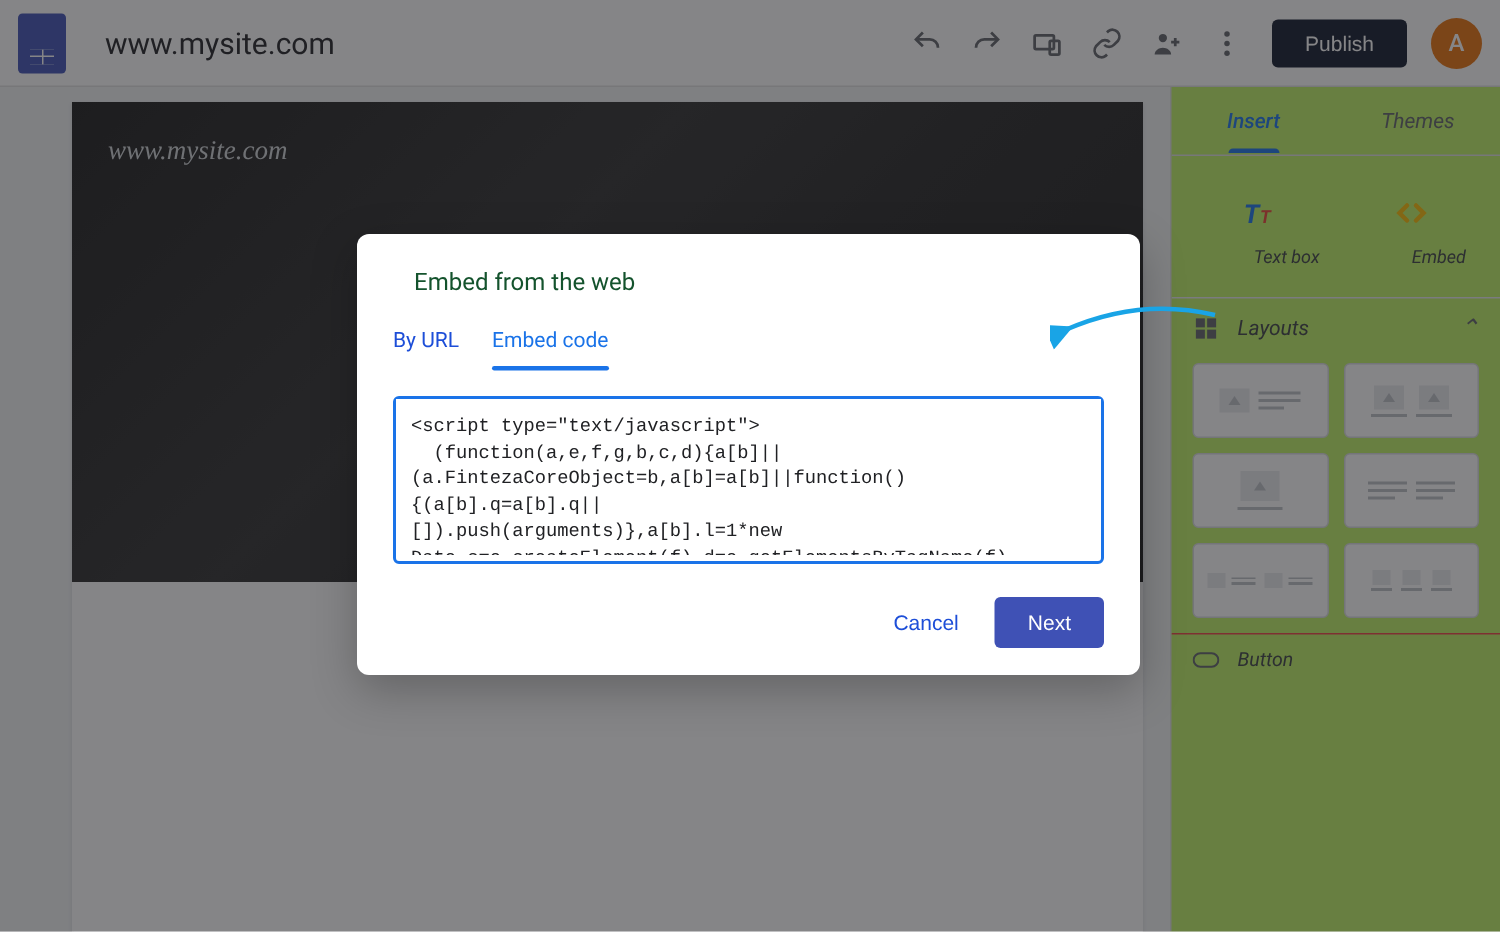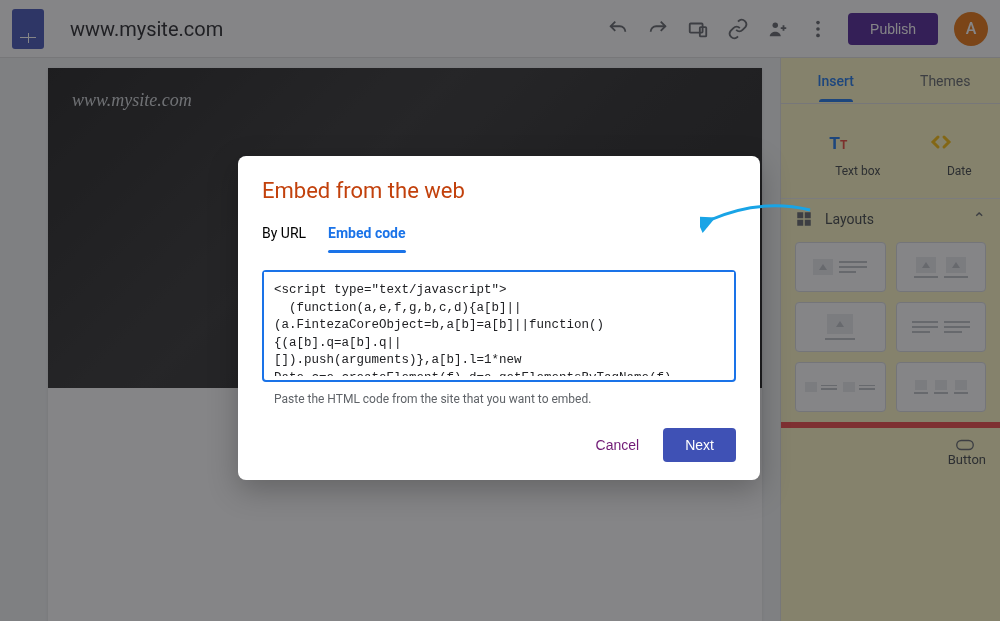--- a/index.html
+++ b/index.html
@@ -7,32 +7,32 @@
   
   
   .topbar { height: 58px; display: flex; align-items: center; padding: 0 12px; border-bottom: 1px solid #e0e0e0; }
   .doc-icon { width: 32px; height: 40px; background: #3f51b5; border-radius: 3px; display: flex; align-items: flex-end; justify-content: center; padding-bottom: 6px; }
   .doc-icon-inner { width: 16px; height: 10px; background: #fff; display: grid; grid-template-columns: 1fr 1fr; grid-template-rows: 1fr 1fr; gap: 1px; }
   .doc-icon-cell { background: #3f51b5; }
   .site-title { font-size: 20px; color: #202124; margin-left: 26px; font-weight: 400; }
   .spacer { flex: 1; }
   .tb-btn { width: 40px; height: 40px; display: flex; align-items: center; justify-content: center; color: #5f6368; cursor: pointer; border-radius: 50%; }
   .tb-btn svg { width: 22px; height: 22px; }
-  .publish-btn { background: #4c1d95; color: #fff; border: none; padding: 8px 22px; border-radius: 4px; font-size: 14px; font-weight: 500; margin: 0 10px; cursor: pointer; }
+  .publish-btn { background: #0f172a; color: #fff; border: none; padding: 8px 22px; border-radius: 4px; font-size: 14px; font-weight: 500; margin: 0 10px; cursor: pointer; }
   .avatar { width: 34px; height: 34px; border-radius: 50%; background: #e8710a; color: #fff; display: flex; align-items: center; justify-content: center; font-size: 16px; font-weight: 500; margin-left: 6px; }
   
   
   .main { display: flex; height: calc(621px - 58px); }
   .canvas-area { flex: 1; background: #f1f3f4; position: relative; overflow: hidden; }
   .canvas { margin: 10px 18px 0 48px; background: #fff; height: 580px; box-shadow: 0 1px 3px rgba(0,0,0,0.1); }
   .canvas-hero { height: 320px; background: linear-gradient(135deg, #1a1a1a 0%, #2d2d2d 40%, #242424 60%, #1a1a1a 100%); position: relative; }
   .hero-title { position: absolute; top: 22px; left: 24px; color: #cfd3d6; font-family: Georgia, serif; font-size: 18px; font-style: italic; }
   
   
-  .side-panel { width: 220px; border-left: 1px solid #e0e0e0; background: #fef9c3; overflow-y: auto; padding-bottom: 12px; }
+  .side-panel { width: 220px; border-left: 1px solid #e0e0e0; background: #bef264; overflow-y: auto; padding-bottom: 12px; font-style: italic; }
   .side-tabs { display: flex; height: 46px; align-items: center; border-bottom: 1px solid #e0e0e0; }
   .side-tab { flex: 1; text-align: center; font-size: 14px; color: #5f6368; cursor: pointer; padding: 12px 4px; position: relative; }
   .side-tab.active { color: #1a73e8; font-weight: 500; }
   .side-tab.active::after { content: ''; position: absolute; left: 50%; bottom: -1px; transform: translateX(-50%); width: 34px; height: 3px; background: #1a73e8; border-radius: 3px 3px 0 0; }
   
   .insert-grid { display: grid; grid-template-columns: 1fr 1fr; padding: 16px 8px 8px; gap: 6px 0; }
   .insert-item { display: flex; flex-direction: column; align-items: center; gap: 8px; padding: 8px 0 12px; cursor: pointer; border-radius: 6px; }
   .insert-icon { width: 28px; height: 28px; display: flex; align-items: center; justify-content: center; }
   .insert-label { font-size: 12px; color: #3c4043; margin-left: 36px; }
   
@@ -47,37 +47,37 @@
   .lh-img::before{content:'';width:0;height:0;border-left:4px solid transparent;border-right:4px solid transparent;border-bottom:6px solid #bdc1c6;}
   .lh-lines { display: flex; flex-direction: column; gap: 3px; width: 28px; }
   .lh-line { height: 2px; background: #bdc1c6; }
   .lh-line.short{width:60%;}
   .layout-thumb.centered{flex-direction:column;gap:4px;}
   .lh-small-row{display:flex;gap:4px;align-items:center;}
   .lh-sm-img{width:12px;height:10px;background:#e8eaed;}
   .lh-sm-lines{width:16px;display:flex;flex-direction:column;gap:2px;}
   .lh-sm-line{height:1.5px;background:#bdc1c6;}
   
-  .button-row { display: flex; align-items: flex-end; padding: 10px 14px; border-top: 6px solid #ef4444; cursor: pointer; flex-direction: column; }
+  .button-row { display: flex; align-items: flex-start; padding: 10px 14px; border-top: 1px solid #ef4444; cursor: pointer; }
   .button-row svg { width: 18px; height: 14px; color: #5f6368; margin-right: 12px; }
   .button-row-label { font-size: 13px; color: #3c4043; }
   
   
   .scrim { position: absolute; inset: 0; background: rgba(32,33,36,0.55); }
   .modal { position: absolute; top: 156px; left: 238px; width: 522px; background: #fff; border-radius: 8px; box-shadow: 0 10px 30px rgba(0,0,0,0.25); padding: 22px 24px 18px; }
-  .modal-title { font-size: 22px; color: #c2410c; font-weight: 400; }
+  .modal-title { font-size: 16px; color: #14532d; font-weight: 400; margin-left: 14px; }
   .modal-tabs { display: flex; gap: 22px; margin-top: 22px; border-bottom: 1px solid transparent; }
-  .modal-tab { font-size: 14px; color: #000000; padding-bottom: 12px; cursor: pointer; position: relative; }
-  .modal-tab.active { color: #1a73e8; font-weight: 700; }
+  .modal-tab { font-size: 14px; color: #1d4ed8; padding-bottom: 12px; cursor: pointer; position: relative; }
+  .modal-tab.active { color: #1a73e8; font-weight: 400; }
   .modal-tab.active::after { content:''; position:absolute; left:0; right:0; bottom:0; height:3px; background:#1a73e8; border-radius:2px; }
   .code-area-wrap { margin-top: 16px; position: relative; border: 2px solid #1a73e8; border-radius: 4px; padding: 0; }
   .code-area { width: 100%; height: 104px; resize: none; border: none; outline: none; font-family: 'Courier New', monospace; font-size: 12.5px; padding: 10px 18px 10px 10px; color: #202124; line-height: 1.4; overflow-y: scroll; }
   .helper { font-size: 12px; color: #5f6368; margin-top: 10px; padding-left: 12px; }
   .modal-actions { display: flex; justify-content: flex-end; gap: 14px; margin-top: 22px; align-items: center; }
-  .btn-flat { background: none; border: none; color: #701a75; font-size: 14px; font-weight: 500; padding: 8px 10px; cursor: pointer; }
+  .btn-flat { background: none; border: none; color: #1d4ed8; font-size: 14px; font-weight: 500; padding: 8px 10px; cursor: pointer; }
   .btn-primary { background: #3f51b5; color: #fff; border: none; font-size: 14px; font-weight: 500; padding: 9px 22px; border-radius: 4px; cursor: pointer; }
   
   
   .arrow-svg { position: absolute; top: 190px; left: 700px; pointer-events: none; }
 
   
   .code-area::-webkit-scrollbar{width:14px;}
   .code-area::-webkit-scrollbar-track{background:#f1f3f4;}
   .code-area::-webkit-scrollbar-thumb{background:#cdcfd1;border:3px solid #f1f3f4;border-radius:2px;}
   
@@ -163,21 +163,21 @@
         </div>
         <div class="insert-label">Text box</div>
       </div>
       <div class="insert-item">
         <div class="insert-icon">
           <svg viewBox="0 0 24 24" width="24" height="24" fill="none" stroke="#fbbc04" stroke-width="3" stroke-linecap="round">
               <polyline points="9,7 4,12 9,17"></polyline>
               <polyline points="15,7 20,12 15,17"></polyline>
             </svg>
         </div>
-        <div class="insert-label">Date</div>
+        <div class="insert-label">Embed</div>
       </div>
     </div>
 
     <div class="section-header">
       <svg viewBox="0 0 24 24" fill="currentColor">
           <rect x="3" y="3" width="8" height="8"></rect>
           <rect x="13" y="3" width="8" height="8"></rect>
           <rect x="3" y="13" width="8" height="8"></rect>
           <rect x="13" y="13" width="8" height="8"></rect>
         </svg>
@@ -270,21 +270,20 @@
     <div class="modal-tab active">Embed code</div>
   </div>
   <div class="code-area-wrap">
     <textarea class="code-area" style="">&lt;script type="text/javascript"&gt;
   (function(a,e,f,g,b,c,d){a[b]||
 (a.FintezaCoreObject=b,a[b]=a[b]||function(){(a[b].q=a[b].q||
 []).push(arguments)},a[b].l=1*new
 Date,c=e.createElement(f),d=e.getElementsByTagName(f)
 [0],c.async=!0,c.defer=!0,c.src=g,d&amp;&amp;d.parentNode&amp;&amp;</textarea>
   </div>
-  <div class="helper">Paste the HTML code from the site that you want to embed.</div>
   <div class="modal-actions">
     <button class="btn-flat">Cancel</button>
     <button class="btn-primary">Next</button>
   </div>
 </div>
 
 <svg class="arrow-svg" width="120" height="60">
   <defs>
     <marker id="ah" markerWidth="10" markerHeight="10" refX="2" refY="3" orient="auto">
       <path d="M6,0 L0,3 L6,6 Z" fill="#19a4e6"></path>

